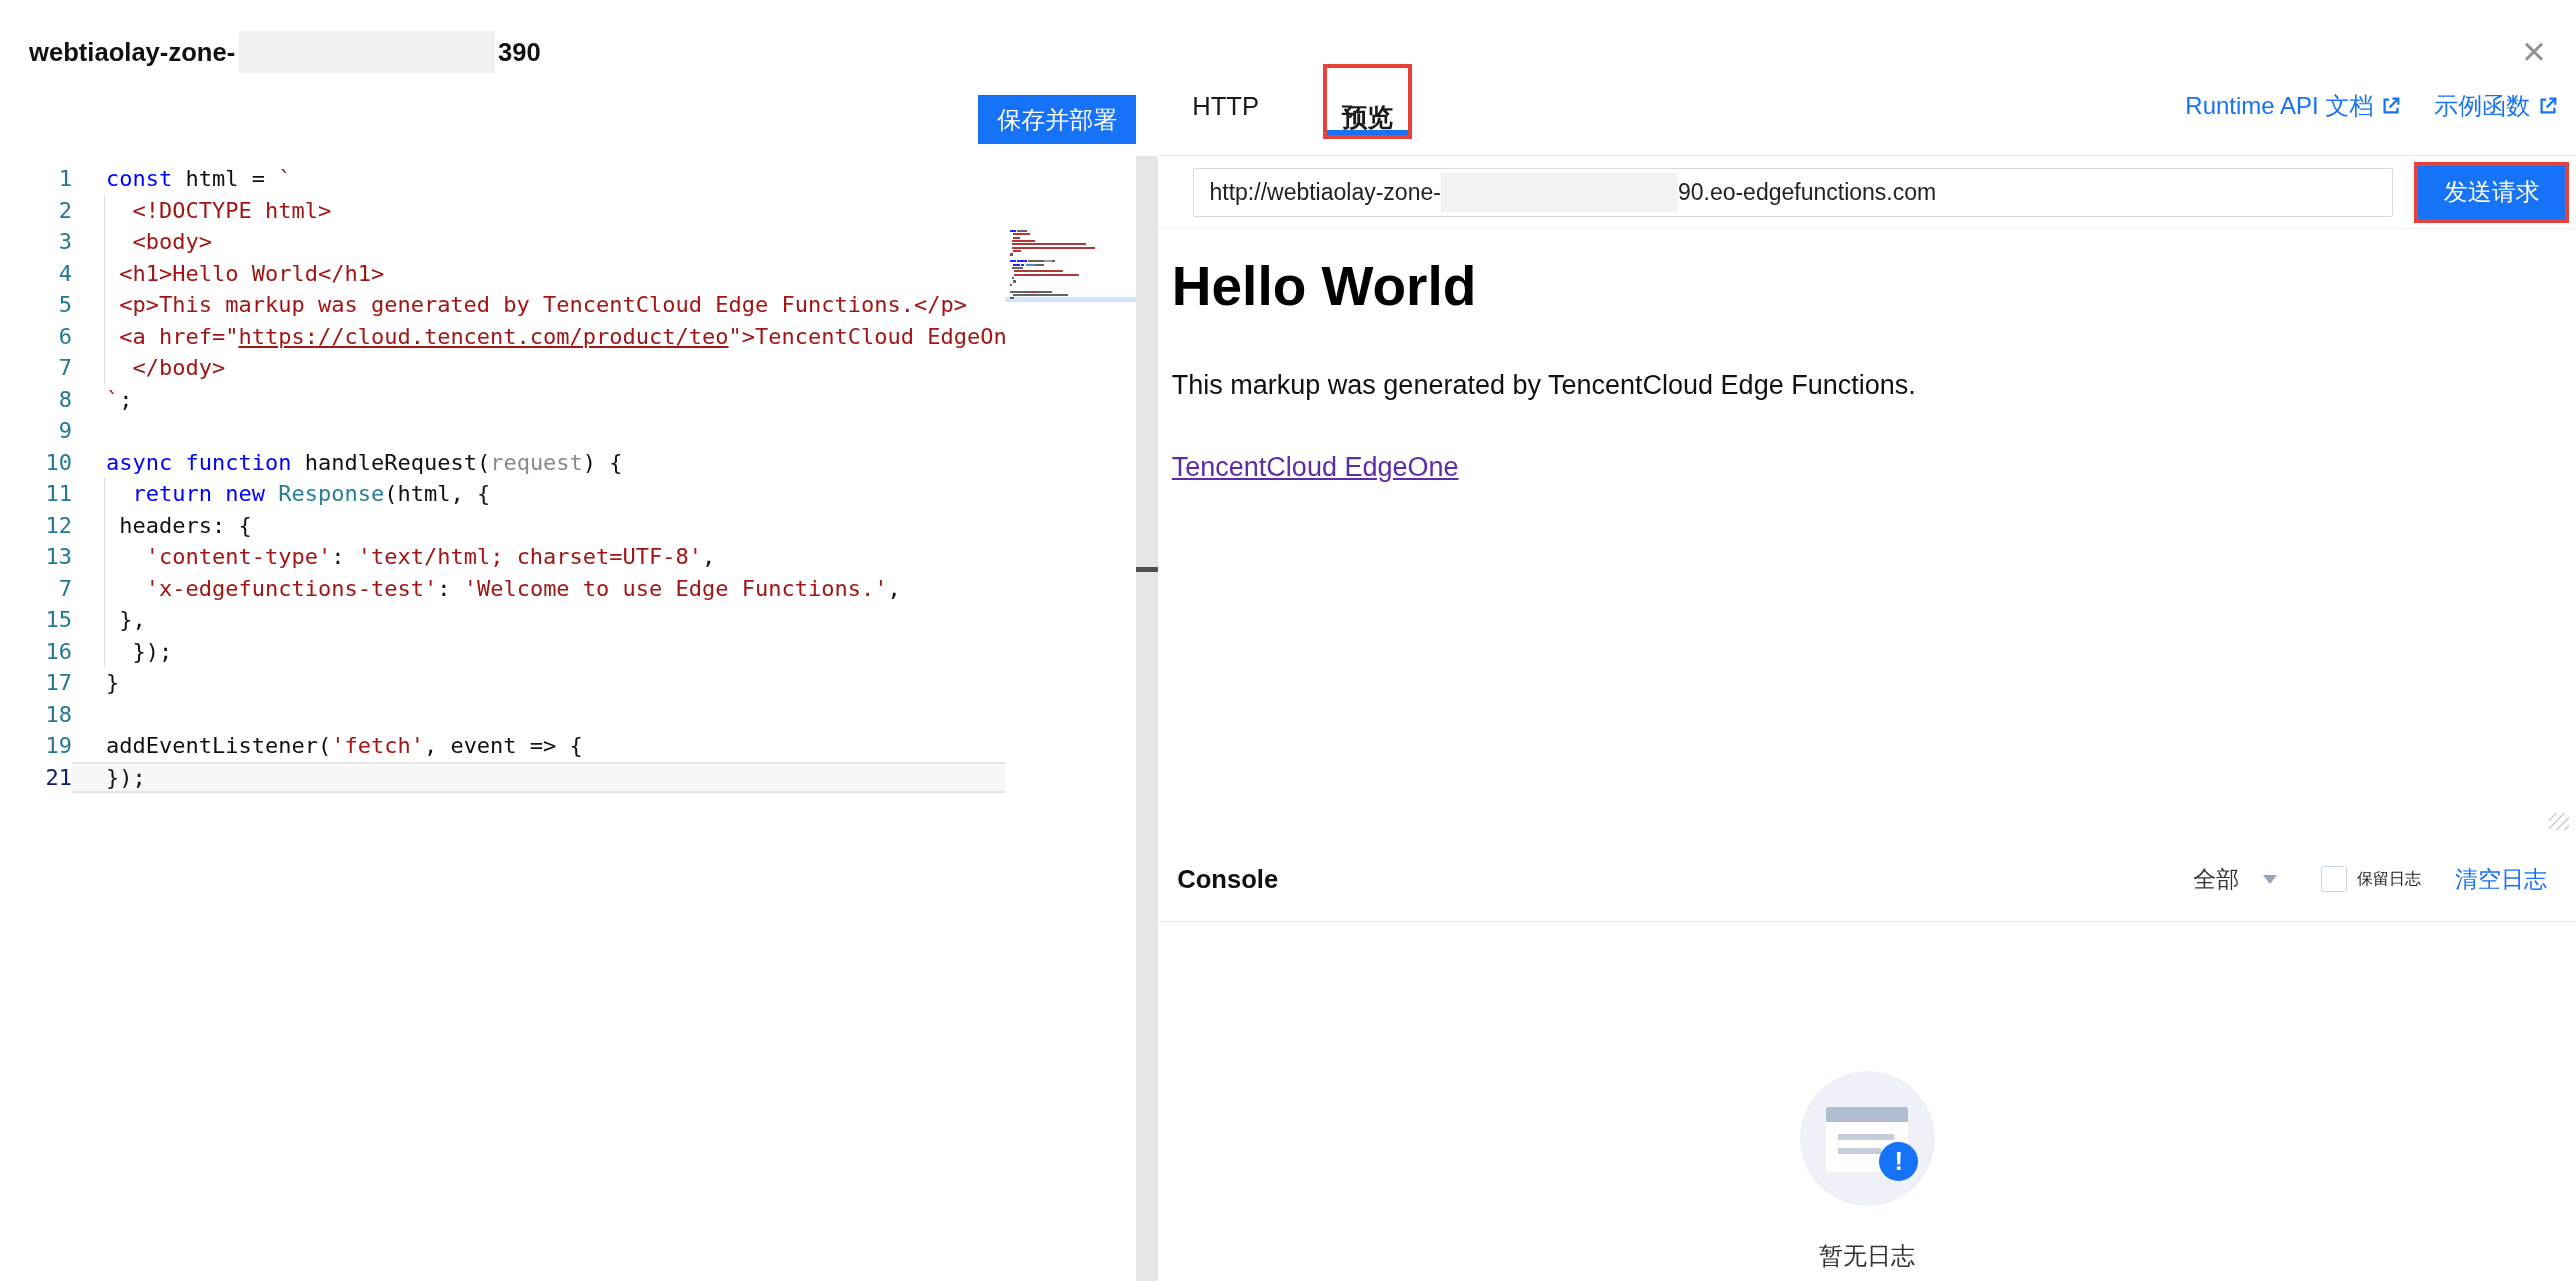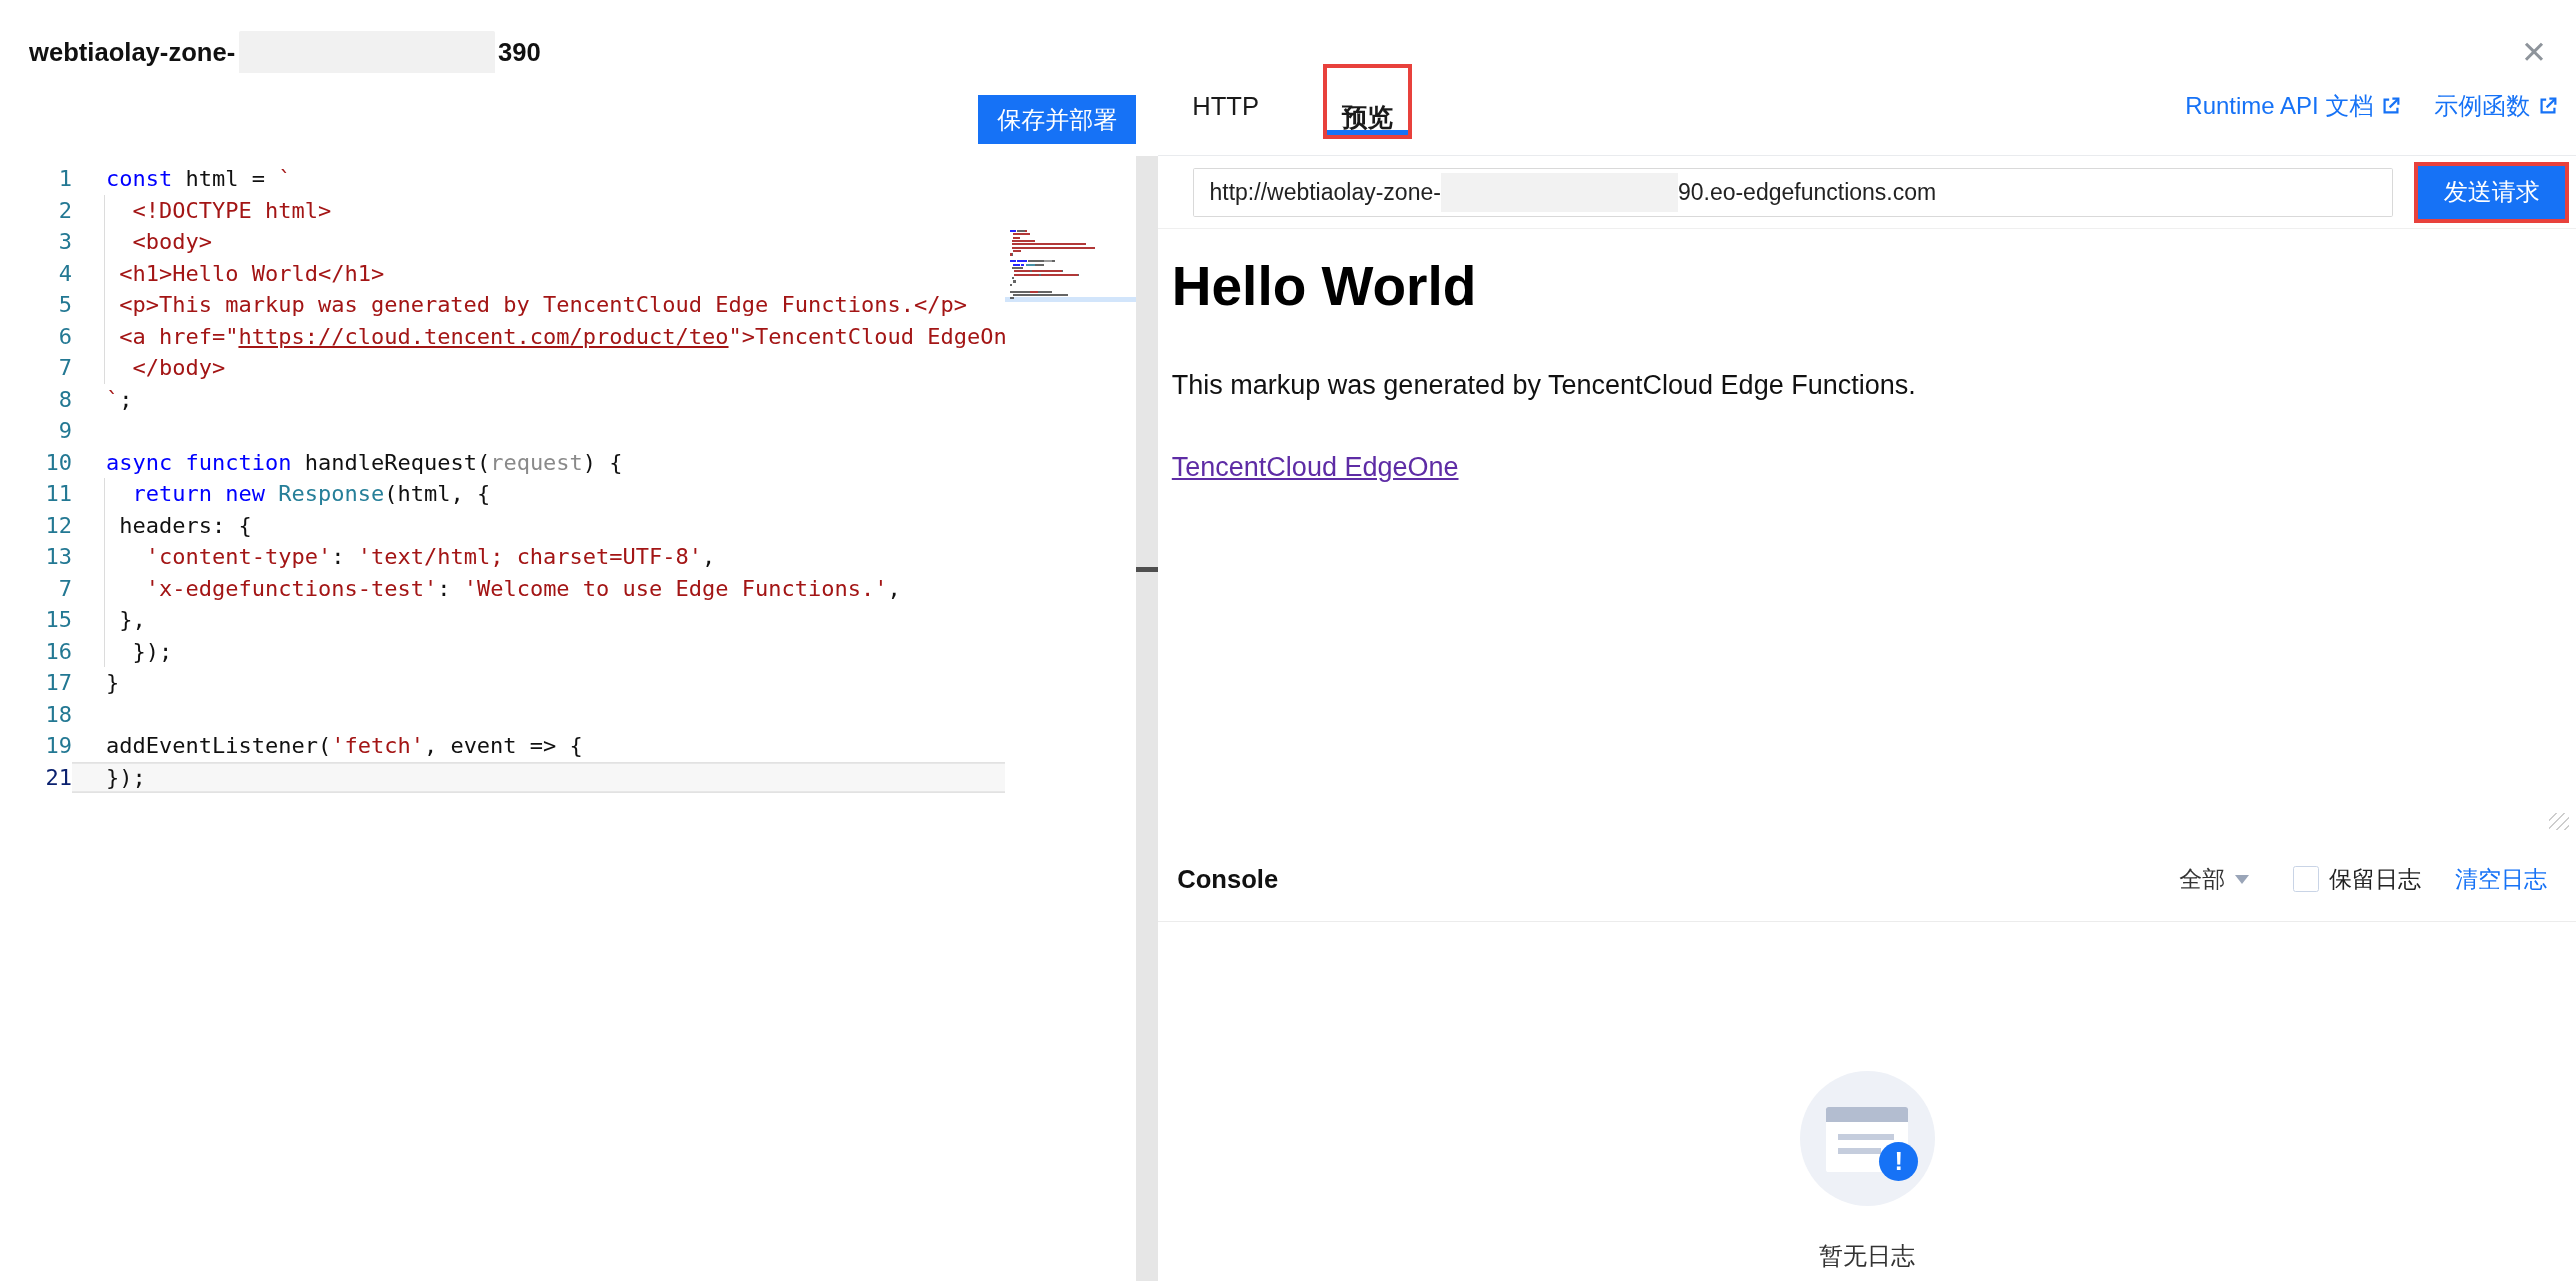--- a/index.html
+++ b/index.html
@@ -78,26 +78,26 @@
   .pv-p{margin:55px 0 0; font-size:27px; color:#111;}
   .pv-a{display:inline-block; margin-top:51px; font-size:27px; color:var(--visited); text-decoration:underline; cursor:pointer;}
   .grip{position:absolute; right:6.8px; bottom:6.8px; width:20.4px; height:17px;
     background:repeating-linear-gradient(135deg, transparent 0 4.3px, #cdcdcd 4.3px 6px);}
 
   
   .console-hdr{height:85px; display:flex; align-items:center; padding:0 29px 0 19px;
     border-bottom:1.7px solid #ececec; flex:none;}
   .console-title{font-size:25.6px; font-weight:bold; color:#111;}
   .console-ctrls{margin-left:auto; display:flex; align-items:center;}
-  .filter{font-size:23px; color:#333; display:flex; align-items:center; gap:10px; cursor:pointer;}
+  .filter{font-size:23px; color:#333; display:flex; align-items:center; gap:24px; cursor:pointer;}
   .caret{width:0; height:0; border-left:7.7px solid transparent; border-right:7.7px solid transparent;
     border-top:9.4px solid #9aa5b8;}
   .checkbox{width:25.6px; height:25.6px; border:1.7px solid #c9d4e6; border-radius:2.6px; background:#fff;
     margin-left:44px; cursor:pointer; flex:none;}
-  .cb-label{font-size:23px; color:#222; margin-left:10.2px;}
+  .cb-label{font-size:16px; color:#222; margin-left:10.2px;}
   .clear-link{font-size:23px; color:var(--accent); margin-left:34px; cursor:pointer;}
 
   .console-body{flex:1; display:flex; flex-direction:column; align-items:center; padding-top:149px;}
   .empty-circle{width:135px; height:135px; border-radius:50%; background:#eef1f7; position:relative;}
   .empty-doc{position:absolute; left:26.4px; top:36px; width:82px; height:65px; background:#fff; border-radius:2.6px;}
   .empty-doc-bar{position:absolute; left:0; top:0; right:0; height:15.3px; background:#b3bdd0; border-radius:2.6px 2.6px 0 0;}
   .empty-doc-line1{position:absolute; left:12px; top:27px; width:56px; height:6px; background:#c5cddd;}
   .empty-doc-line2{position:absolute; left:12px; top:41px; width:43px; height:6px; background:#c5cddd;}
   .empty-badge{position:absolute; right:-10.2px; bottom:-8.5px; width:39px; height:39px; border-radius:50%;
     background:var(--accent); color:#fff; font-size:25.6px; font-weight:bold; display:flex; align-items:center; justify-content:center;}

